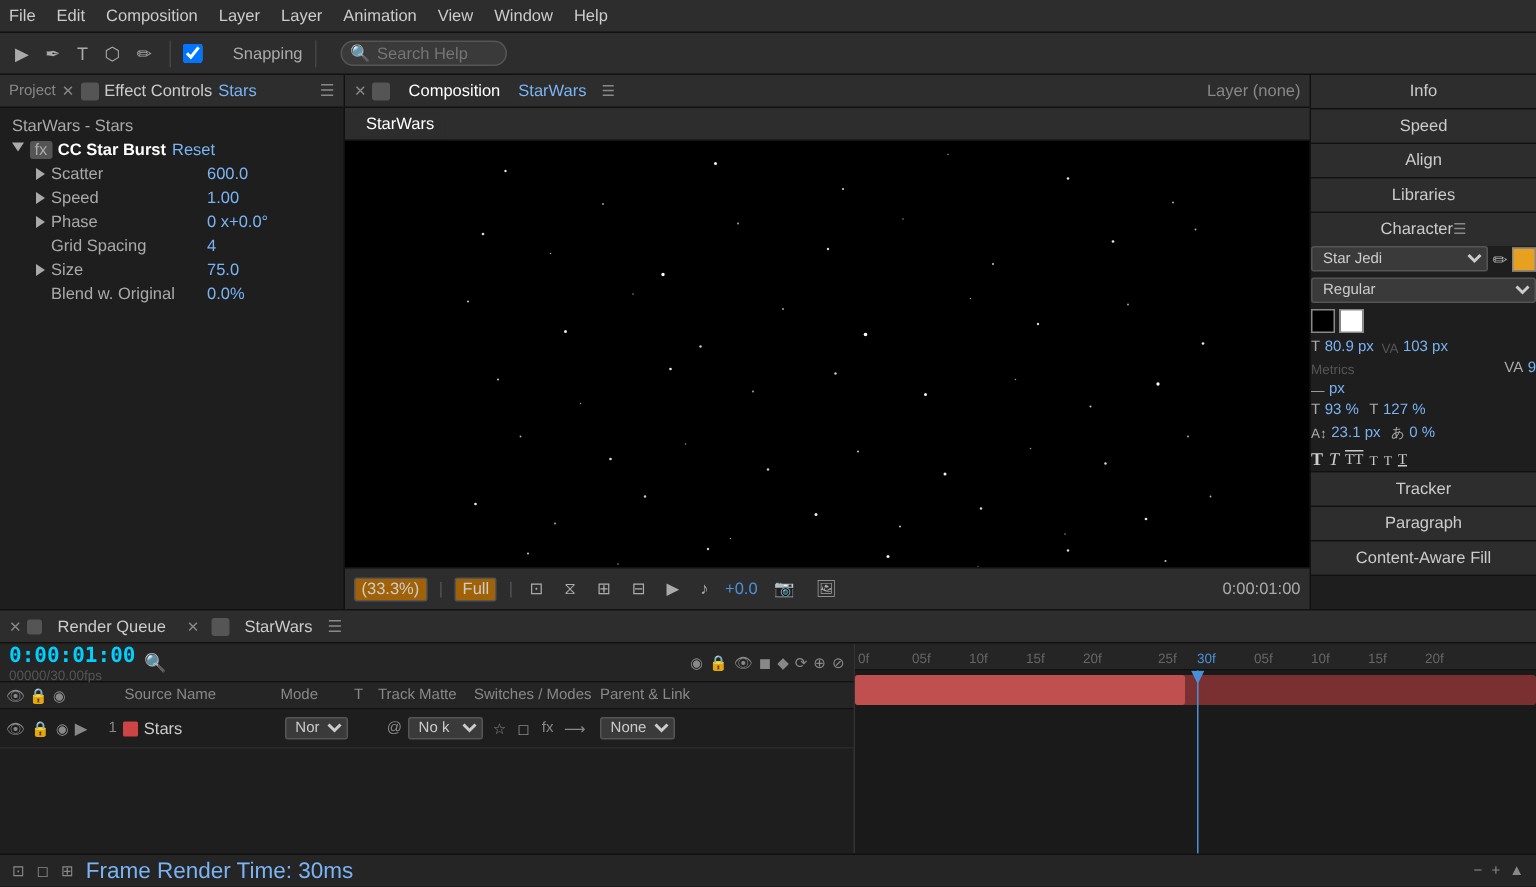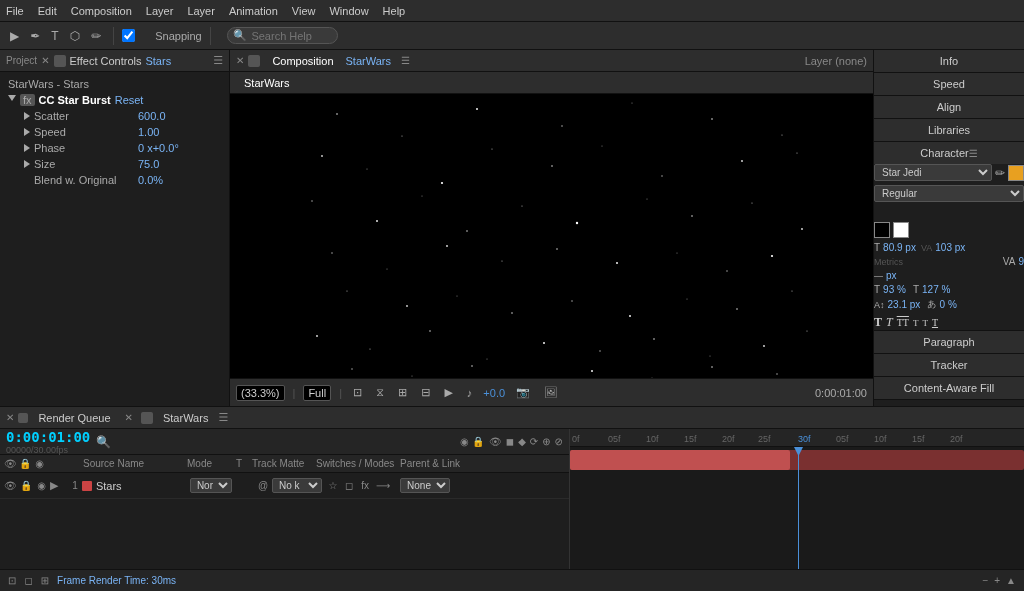--- a/index.html
+++ b/index.html
@@ -227,21 +227,21 @@
     .comp-footer {
       background: #2d2d2d;
       height: 28px;
       display: flex;
       align-items: center;
       padding: 0 6px;
       gap: 8px;
       border-top: 1px solid #111;
     }
     .zoom-select {
-      background: #000000;
+      background: #a16207;
       border: 1px solid #555;
       color: #ccc;
       font-size: 11px;
       padding: 1px 4px;
       border-radius: 2px;
       cursor: pointer;
     }
     .comp-footer-btn {
       color: #aaa;
       font-size: 11px;
@@ -300,21 +300,21 @@
       width: 16px;
       height: 16px;
       background: #e8a020;
       border: 1px solid #888;
       cursor: pointer;
     }
     .style-row {
       display: flex;
       align-items: center;
       gap: 3px;
-      margin-bottom: 20px;
+      margin-bottom: 4px;
     }
     .style-select {
       background: #3a3a3a;
       border: 1px solid #555;
       color: #ccc;
       font-size: 10px;
       padding: 1px 3px;
       flex: 1;
       border-radius: 2px;
     }
@@ -584,21 +584,21 @@
       border-top: 1px solid #111;
       gap: 8px;
     }
     .footer-btn {
       color: #888;
       font-size: 10px;
       cursor: pointer;
     }
     .footer-text {
       color: #888;
-      font-size: 10px;
+      font-size: 15px;
     }
     .footer-text span {
       color: #7ab4f5;
     }
 
     
     .ruler-label {
       position: absolute;
       font-size: 9px;
       color: #666;
@@ -667,20 +667,25 @@
       </div>
       <div class="fx-prop">
         <div class="triangle"></div>
         <span class="fx-prop-name">Speed</span>
         <span class="fx-prop-value">1.00</span>
       </div>
       <div class="fx-prop">
         <div class="triangle"></div>
         <span class="fx-prop-name">Phase</span>
         <span class="fx-prop-value">0 x+0.0°</span>
+      </div>
+      <div class="fx-prop">
+        <span style="width:6px;display:inline-block;"></span>
+        <span class="fx-prop-name">Grid Spacing</span>
+        <span class="fx-prop-value">4</span>
       </div>
       <div class="fx-prop">
         <div class="triangle"></div>
         <span class="fx-prop-name">Size</span>
         <span class="fx-prop-value">75.0</span>
       </div>
       <div class="fx-prop">
         <span style="width:6px;display:inline-block;"></span>
         <span class="fx-prop-name">Blend w. Original</span>
         <span class="fx-prop-value">0.0%</span>
@@ -863,26 +868,26 @@
           <span class="ts-btn"><i>T</i></span>
           <span class="ts-btn" style="font-size:10px;text-decoration:overline;">TT</span>
           <span class="ts-btn" style="font-size:9px;vertical-align:sub;">T</span>
           <span class="ts-btn" style="font-size:9px;vertical-align:super;">T</span>
           <span class="ts-btn" style="font-size:10px;text-decoration:underline;">T</span>
         </div>
       </div>
     </div>
     <div class="right-section">
       <div class="right-section-header">
-        <span class="right-section-title">Paragraph</span>
+        <span class="right-section-title">Tracker</span>
       </div>
     </div>
     <div class="right-section">
       <div class="right-section-header">
-        <span class="right-section-title">Tracker</span>
+        <span class="right-section-title">Paragraph</span>
       </div>
     </div>
     <div class="right-section">
       <div class="right-section-header">
         <span class="right-section-title">Content-Aware Fill</span>
       </div>
     </div>
 
   </div>
 </div>
@@ -961,21 +966,21 @@
     </div>
 
     <div id="timeline-right">
       <div class="tl-ruler">
 
         <span class="ruler-label" style="left:2px;">0f</span>
         <span class="ruler-label" style="left:38px;">05f</span>
         <span class="ruler-label" style="left:76px;">10f</span>
         <span class="ruler-label" style="left:114px;">15f</span>
         <span class="ruler-label" style="left:152px;">20f</span>
-        <span class="ruler-label" style="left:188px;">25f</span>
+        <span class="ruler-label" style="left:202px;">25f</span>
         <span class="ruler-label" style="left:228px;color:#4a90d9;">30f</span>
         <span class="ruler-label" style="left:266px;">05f</span>
         <span class="ruler-label" style="left:304px;">10f</span>
         <span class="ruler-label" style="left:342px;">15f</span>
         <span class="ruler-label" style="left:380px;">20f</span>
       </div>
       <div class="tl-track-area">
 
         <div class="playhead" style="left:228px;">
           <div class="playhead-top"></div>

